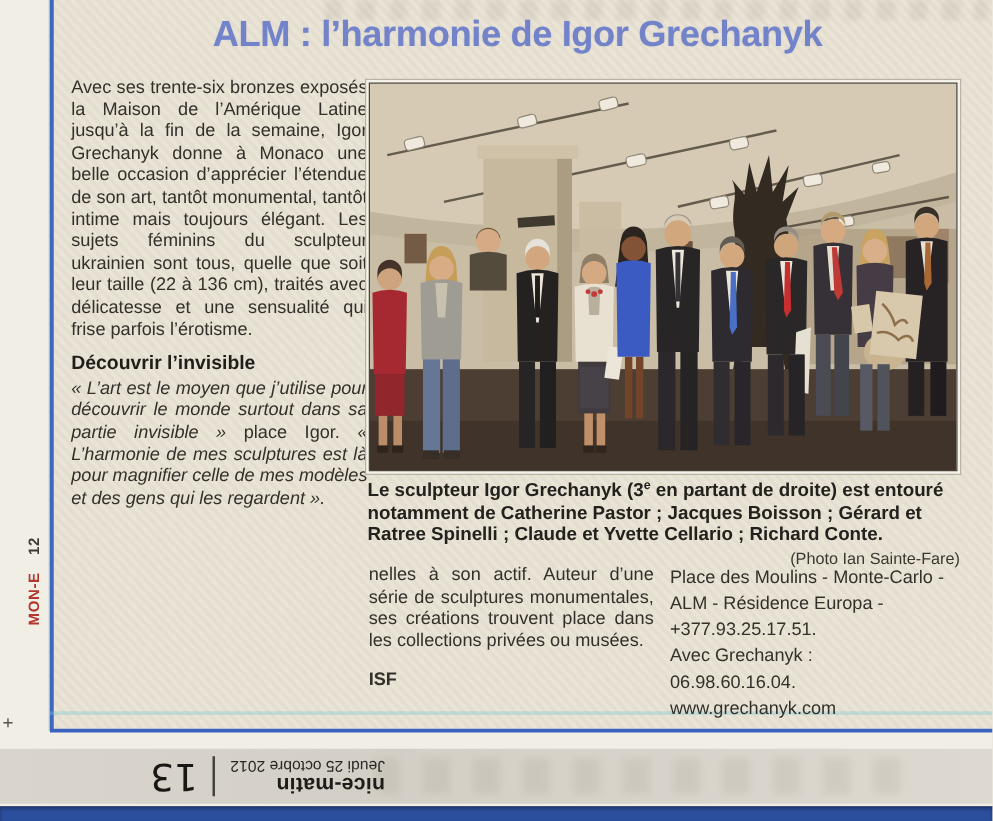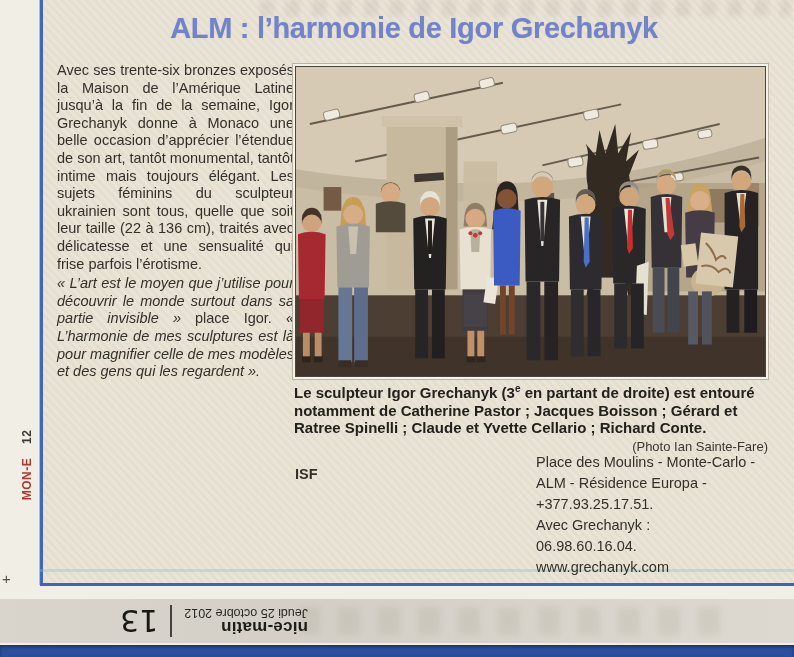--- a/index.html
+++ b/index.html
@@ -86,20 +86,21 @@
 
 <div class="article-bg"></div>
 <div class="ghost-top"></div>
 <div class="left-rule"></div>
 <div class="bottom-rule"></div>
 
 <h1 class="headline">ALM : l’harmonie de Igor Grechanyk</h1>
 
 <div class="col-left bodytext">
   <p>Avec ses trente-six bronzes exposés la Maison de l’Amérique Latine jusqu’à la fin de la semaine, Igor Grechanyk donne à Monaco une belle occasion d’apprécier l’étendue de son art, tantôt monumental, tantôt intime mais toujours élégant. Les sujets féminins du sculpteur ukrainien sont tous, quelle que soit leur taille (22 à 136 cm), traités avec délicatesse et une sensualité qui frise parfois l’érotisme.</p>
+  <h2 class="subhead">Découvrir l’invisible</h2>
   <p><span class="q-it">« L’art est le moyen que j’utilise pour découvrir le monde surtout dans sa partie invisible »</span><span> place Igor. </span><span class="q-it">« L’harmonie de mes sculptures est là pour magnifier celle de mes modèles et des gens qui les regardent ».</span></p>
 </div>
 
 <figure class="photo-frame">
   <svg viewBox="0 0 476 314" preserveAspectRatio="none">
 
     <rect width="476" height="314" fill="#c9bfa9"></rect>
     <path d="M0,0 H476 V72 C390,100 300,114 238,117 C150,121 60,114 0,104 Z" fill="#d7ceba"></path>
     <path d="M0,104 C60,114 150,121 238,117 C300,114 390,100 476,72 V96 C380,122 300,134 238,136 C150,139 60,132 0,122 Z" fill="#beb39c" opacity=".6"></path>
 
@@ -279,20 +280,21 @@
         <rect x="3" y="110" width="13" height="44" fill="#121016"></rect>
     </g>
 
     <rect width="476" height="314" fill="#c8a87a" opacity=".08"></rect>
   </svg>
 </figure>
 
 <p class="caption"><span>Le sculpteur Igor Grechanyk (3</span><sup>e</sup><span> en partant de droite) est entouré notamment  de Catherine Pastor ; Jacques Boisson ; Gérard et Ratree Spinelli ; Claude et Yvette Cellario ; Richard Conte.</span><span class="credit">(Photo Ian Sainte-Fare)</span></p>
 
 <div class="col-mid bodytext">
+  <p>nelles à son actif. Auteur d’une série de sculptures monumentales, ses créations trouvent place dans les collections privées ou musées.</p>
   <div class="byline">ISF</div>
 </div>
 
 <div class="col-right">
   <div>Place des Moulins - Monte-Carlo -</div>
   <div>ALM - Résidence Europa -</div>
   <div>+377.93.25.17.51.</div>
   <div>Avec Grechanyk :</div>
   <div>06.98.60.16.04.</div>
   <div>www.grechanyk.com</div>

